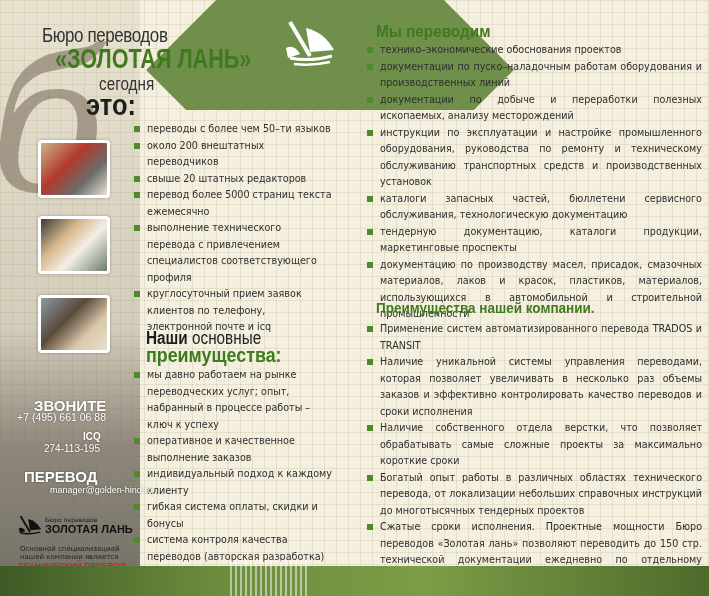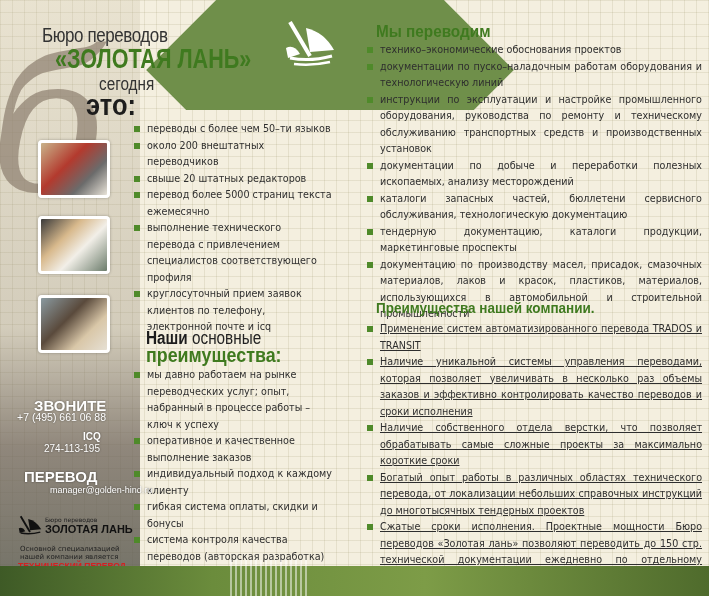--- a/index.html
+++ b/index.html
@@ -41,21 +41,21 @@
   .sect-h1 { position: absolute; left: 146px; top: 328px; font-family: "Liberation Sans", sans-serif; font-size: 18px; color: #222; transform: scaleX(0.85); transform-origin: left; white-space: nowrap; }
   .sect-h1 b { font-weight: bold; color: #1d1d1d; }
   .sect-h2 { position: absolute; left: 146px; top: 343px; font-family: "Liberation Sans", sans-serif; font-size: 21px; font-weight: bold; color: #3f7a1f; transform: scaleX(0.85); transform-origin: left; white-space: nowrap; }
 
   .right-h { position: absolute; left: 376px; font-family: "Liberation Sans", sans-serif; font-weight: bold; color: #3f7a1f; transform: scaleX(0.9); transform-origin: left; white-space: nowrap; }
   .rh-1 { top: 22px; font-size: 17px; }
   .rh-2 { top: 299px; font-size: 15px; }
   .list-3 { left: 365px; top: 42px; width: 337px; }
   .list-3 li { font-size: 9.6px; line-height: 15.6px; text-align: justify; }
   .list-4 { left: 365px; top: 321px; width: 337px; }
-  .list-4 li { font-size: 9.6px; line-height: 15.7px; text-align: justify; text-decoration: underline; }
+  .list-4 li { font-size: 9.6px; line-height: 15.7px; text-align: justify; }
 
   .contact { position: absolute; color: #fff; font-family: "Liberation Sans", sans-serif; text-shadow: 0 0 2px rgba(0,0,0,0.5); white-space: nowrap; }
   .c-call { left: 34px; top: 397px; font-size: 15px; font-weight: bold; }
   .c-phone { left: 17px; top: 411px; font-size: 10.5px; }
   .c-icq-l { left: 73px; top: 431px; font-size: 10px; font-weight: bold; padding-left: 10px; }
   .c-icq { left: 44px; top: 443px; font-size: 10px; }
   .c-write { left: 24px; top: 468px; font-size: 15px; font-weight: bold; }
   .c-mail { left: 18px; top: 485px; font-size: 9px; padding-left: 32px; }
   .logo-small { position: absolute; left: 16px; top: 514px; width: 28px; height: 24px; }
   .lg-1 { position: absolute; left: 45px; top: 516px; font-size: 6px; color: #222; white-space: nowrap; }
@@ -107,23 +107,23 @@
     <li><span class="bullet"></span><span>оперативное и качественное выполнение заказов</span></li>
     <li><span class="bullet"></span><span>индивидуальный подход к каждому клиенту</span></li>
     <li><span class="bullet"></span><span>гибкая система оплаты, скидки и бонусы</span></li>
     <li><span class="bullet"></span><span>система контроля качества переводов (авторская разработка)</span></li>
     <li><span class="bullet"></span><span>использование эффективных технологий перевода</span></li>
   </ul>
 
   <div class="right-h rh-1">Мы переводим</div>
   <ul class="blist list-3">
     <li><span class="bullet"></span><span>технико–экономические обоснования проектов</span></li>
-    <li><span class="bullet"></span><span>документации по пуско–наладочным работам оборудования и технологическую линий</span></li>
+    <li><span class="bullet"></span><span>документации по пуско–наладочным работам оборудования и производственных линий</span></li>
+    <li><span class="bullet"></span><span>документации по добыче и переработки полезных ископаемых, анализу месторождений</span></li>
     <li><span class="bullet"></span><span>инструкции по эксплуатации и настройке промышленного оборудования, руководства по ремонту и техническому обслуживанию транспортных средств и производственных установок</span></li>
-    <li><span class="bullet"></span><span>документации по добыче и переработки полезных ископаемых, анализу месторождений</span></li>
     <li><span class="bullet"></span><span>каталоги запасных частей, бюллетени сервисного обслуживания, технологическую документацию</span></li>
     <li><span class="bullet"></span><span>тендерную документацию, каталоги продукции, маркетинговые проспекты</span></li>
     <li><span class="bullet"></span><span>документацию по производству масел, присадок, смазочных материалов, лаков и красок, пластиков, материалов, использующихся в автомобильной и строительной промышленности</span></li>
   </ul>
 
   <div class="right-h rh-2">Преимущества нашей компании.</div>
   <ul class="blist list-4">
     <li><span class="bullet"></span><span>Применение систем автоматизированного перевода TRADOS и TRANSIT</span></li>
     <li><span class="bullet"></span><span>Наличие уникальной системы управления переводами, которая позволяет увеличивать в несколько раз объемы заказов и  эффективно контролировать качество переводов и сроки исполнения</span></li>
     <li><span class="bullet"></span><span>Наличие собственного отдела верстки, что позволяет обрабатывать самые сложные проекты за максимально короткие сроки</span></li>

